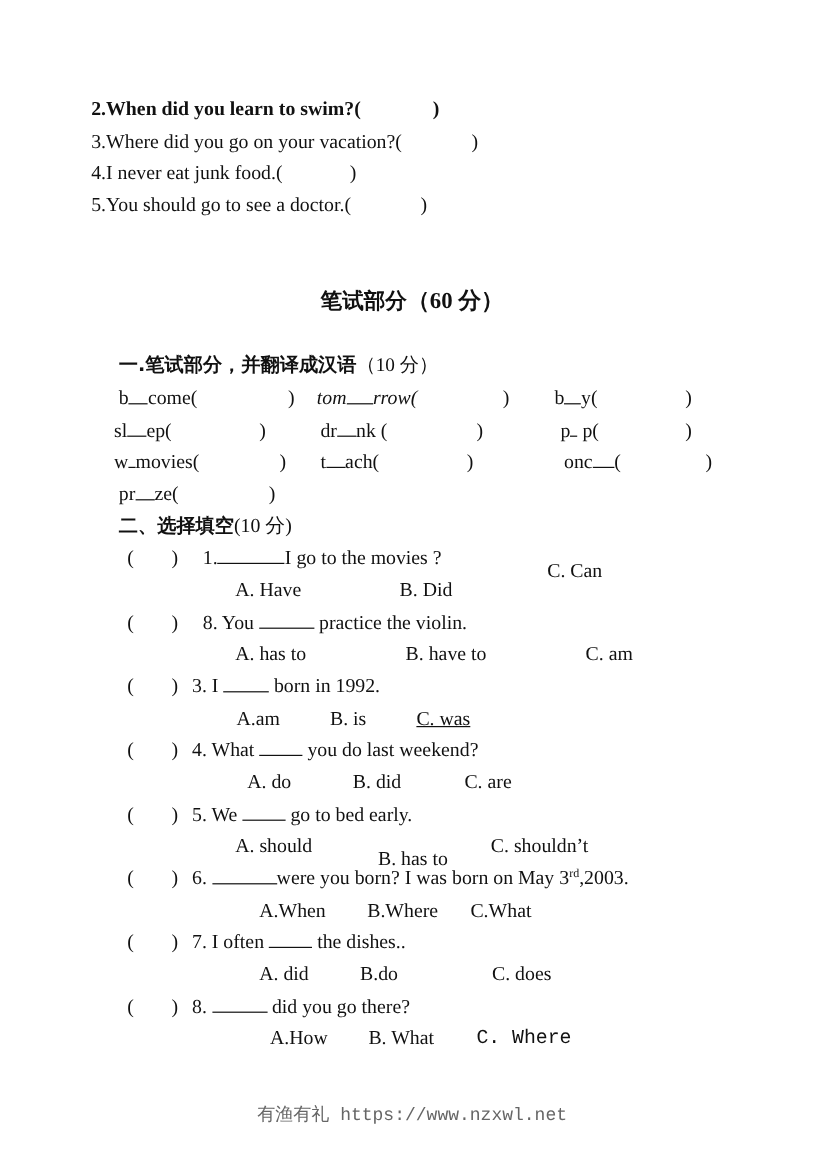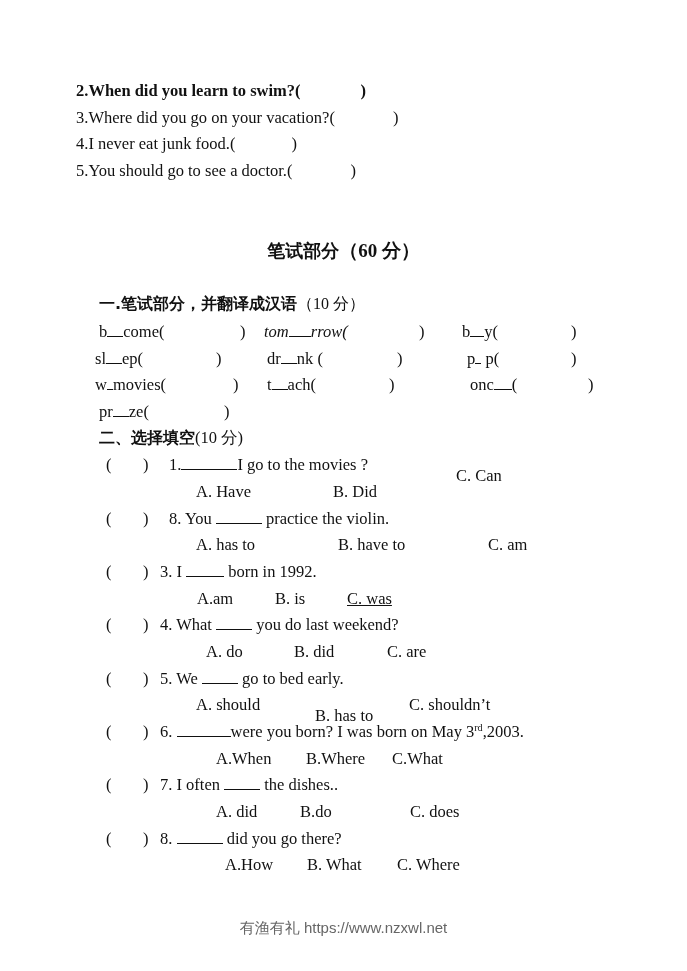--- a/index.html
+++ b/index.html
@@ -8,21 +8,21 @@
   .t { position: absolute; white-space: pre; font-size: 16.5px; line-height: 20px; }
   .cn { font-family: "DejaVu Sans", sans-serif; font-weight: bold; }
   .title { position: absolute; left: 0; width: 687px; text-align: center; top: 238px;
            font-size: 19px; font-weight: bold; }
   .title .cn { font-size: 18px; }
   .sec { font-size: 16.5px; }
   .sec .cn { font-size: 16px; }
   .blank { display: inline-block; border-bottom: 1px solid #111; height: 14px; vertical-align: baseline; }
   sup { font-size: 10px; line-height: 0; }
   .footer { position: absolute; top: 919px; left: 0; width: 687px; text-align: center;
-            font-family: Liberation Sans, sans-serif; font-size: 15px; color: #666; }
+            font-family: Liberation Mono, monospace; font-size: 15px; color: #666; }
 </style>
 </head>
 <body>
 
 <div class="t" style="left:76px;top:81px;font-weight:bold;"><span>2.</span><span>When did you learn to swim?(</span><span style="display:inline-block;width:60px;"></span><span>)</span></div>
 <div class="t" style="left:76px;top:108px;"><span>3.</span><span>Where did you go on your vacation?(</span><span style="display:inline-block;width:58px;"></span><span>)</span></div>
 <div class="t" style="left:76px;top:134px;"><span>4.</span><span>I never eat junk food.(</span><span style="display:inline-block;width:56px;"></span><span>)</span></div>
 <div class="t" style="left:76px;top:161px;"><span>5.</span><span>You should go to see a doctor.(</span><span style="display:inline-block;width:58px;"></span><span>)</span></div>
 
 <div class="title"><span class="cn">笔试部分</span><span>（60 分）</span></div>
@@ -102,15 +102,15 @@
 <div class="t" style="left:160px;top:775px;"><span>7. I often</span> <span class="blank" style="width:36px;"></span> <span>the dishes..</span></div>
 <div class="t" style="left:216px;top:802px;">A. did</div>
 <div class="t" style="left:300px;top:802px;">B.do</div>
 <div class="t" style="left:373px;top:802px;margin-left:37px;">C. does</div>
 
 <div class="t" style="left:106px;top:829px;">(</div>
 <div class="t" style="left:143px;top:829px;">)</div>
 <div class="t" style="left:160px;top:829px;"><span>8.</span> <span class="blank" style="width:46px;"></span> <span>did you go there?</span></div>
 <div class="t" style="left:225px;top:855px;">A.How</div>
 <div class="t" style="left:307px;top:855px;">B. What</div>
-<div class="t" style="left:397px;top:855px;">C. Where</div>
+<div class="t" style="left:397px;top:855px;font-family:Liberation Mono, monospace;">C. Where</div>
 
 <div class="footer">有渔有礼 https://www.nzxwl.net</div>
 
 </body></html>

